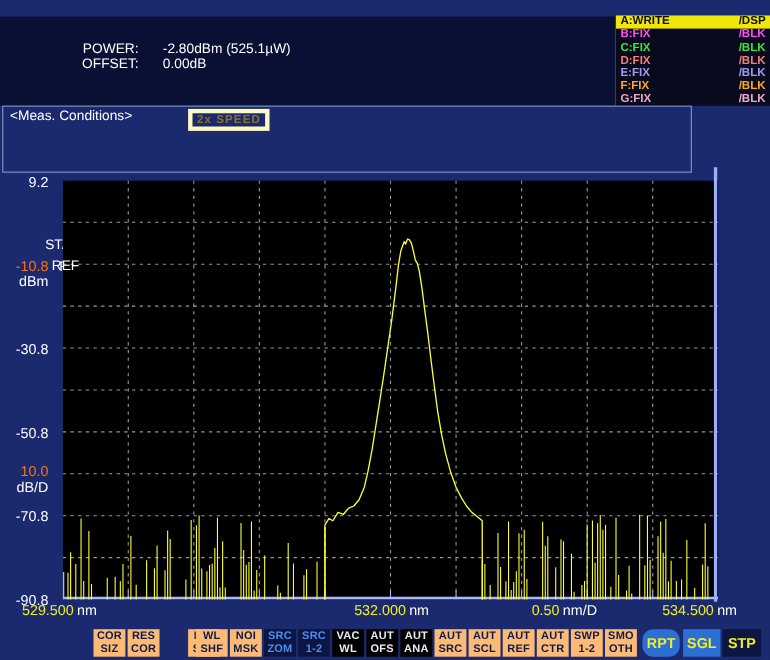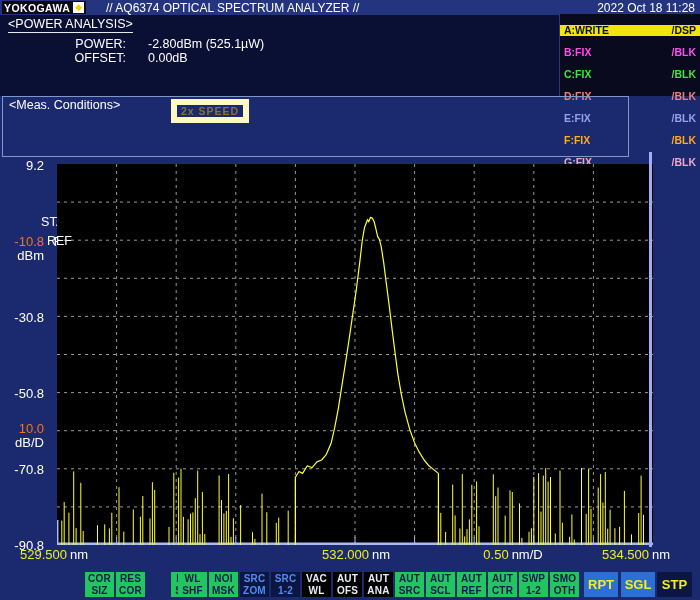--- a/index.html
+++ b/index.html
@@ -18,27 +18,27 @@
   .upper{position:absolute;left:0;top:15px;width:700px;height:81px;background:#0a1033;}
   .pa-heading{position:absolute;left:8px;top:2px;font-size:12.5px;border-bottom:1px solid #e8e8e8;
               padding-bottom:1px;white-space:nowrap;}
   .pa-row{position:absolute;left:0;display:flex;font-size:12.5px;}
   .pa-row .lab{width:126px;text-align:right;}
   .pa-row .val{margin-left:22px;}
   
   .tracepanel{position:absolute;left:559px;top:14px;width:141px;height:82px;background:#0a0a1f;
               display:flex;flex-direction:column;border-left:1px solid #2c3a70;box-sizing:border-box;}
   .trace-row{flex:1;display:flex;justify-content:space-between;align-items:center;
-             padding:0 4px;font-size:10.5px;font-weight:bold;line-height:11px;margin-top:11px;}
+             padding:0 4px;font-size:10.5px;font-weight:bold;line-height:11px;}
   
   .measpanel{position:absolute;left:2px;top:96px;width:627px;height:61px;
              border:1px solid #8396c8;box-sizing:border-box;}
   .mc-heading{position:absolute;left:6px;top:1px;font-size:12.5px;white-space:nowrap;}
   .speed-badge{position:absolute;left:168px;top:2px;font-size:10.5px;font-weight:bold;
-               color:#8a7426;border:6px solid #fef9c3;padding:0 4px;letter-spacing:1px;}
+               color:#8a7426;border:4px solid #fef9c3;padding:0 4px;letter-spacing:1px;}
   .fld{position:absolute;display:flex;align-items:center;height:17px;font-size:12.5px;}
   .fld .lab{text-align:right;margin-right:3px;white-space:nowrap;}
   .fld .box{background:#5e6e93;color:#fff;height:16px;line-height:16px;text-align:right;
             padding:0 4px 0 2px;box-sizing:border-box;}
   .fld .box.left{text-align:left;}
   .fld .box.center{text-align:center;padding:0 2px;}
   .fld .unit{margin-left:3px;}
   .r1{top:116px;} .r2{top:136px;}
   .f-start{left:28px;} .f-start .lab{width:52px;} .f-start .box{width:50px;}
   .f-stop{left:168px;} .f-stop .lab{width:50px;} .f-stop .box{width:64px;}
@@ -55,45 +55,34 @@
   .ref-label{position:absolute;left:47px;top:234px;font-size:12.5px;color:#fff;z-index:3;}
   .scrollbar{position:absolute;left:649px;top:152px;width:3px;height:395px;background:#9db0f7;z-index:2;}
   .xlab{position:absolute;top:547px;display:flex;font-size:13px;white-space:nowrap;}
   .xlab .num{color:#f2ee20;} .xlab .unit{color:#fff;margin-left:3px;}
   .xl0{left:20px;} .xl1{left:300px;width:112px;justify-content:center;}
   .xl2{left:455px;width:116px;justify-content:center;} .xl3{left:560px;width:110px;justify-content:flex-end;}
   
   .softkey{position:absolute;top:572px;width:29px;height:25px;box-sizing:border-box;
            text-align:center;font-size:10px;font-weight:bold;line-height:11.5px;padding-top:1px;
            letter-spacing:.2px;cursor:default;}
-  .sk-blue{background:#22c55e;color:#0b1a4d;}
+  .sk-blue{background:#fdba74;color:#0b1a4d;}
   .sk-darkblue{background:#0c1642;color:#4f8df2;}
   .sk-darkwhite{background:#000000;color:#e8ecf5;}
   .sweepkey{position:absolute;top:572px;height:25px;box-sizing:border-box;text-align:center;
             font-size:13px;font-weight:bold;line-height:25px;color:#f2ee20;}
   .sw-blue{background:#2e6fd6;} .sw-dark{background:#0c1642;}
 </style>
 </head>
 <body>
 
 <div class="screen">
 
-  <div class="topbar">
-    <div class="logo">
-      <span class="brand">YOKOGAWA</span>
-      <span class="dsq">
-          <span>◆</span>
-        </span>
-    </div>
-    <div class="title">// AQ6374 OPTICAL SPECTRUM ANALYZER //</div>
-    <div class="datetime">2022 Oct 18 11:28</div>
-  </div>
 
   <div class="upper">
-    <div class="pa-heading">&lt;POWER ANALYSIS&gt;</div>
     <div class="pa-row" style="top:22px;">
       <span class="lab">POWER:</span>
       <span class="val">-2.80dBm (525.1µW)</span>
     </div>
     <div class="pa-row" style="top:36px;">
       <span class="lab">OFFSET:</span>
       <span class="val">0.00dB</span>
     </div>
   </div>
 
@@ -293,17 +282,17 @@
         <div>CTR</div>
       </div>
       <div class="softkey sk-blue" style="left: 519px;">
         <div>SWP</div>
         <div>1-2</div>
       </div>
       <div class="softkey sk-blue" style="left: 550px;">
         <div>SMO</div>
         <div>OTH</div>
       </div>
-      <div class="sweepkey sw-blue" style="left: 584px; width: 34px;">RPT</div>
+      <div class="sweepkey sw-blue" style="left: 584px; width: 34px; border-radius: 10px;">RPT</div>
       <div class="sweepkey sw-blue" style="left: 621px; width: 34px;">SGL</div>
       <div class="sweepkey sw-dark" style="left: 657px; width: 35px;">STP</div>
     </div>
 </div>
 
 </body></html>

